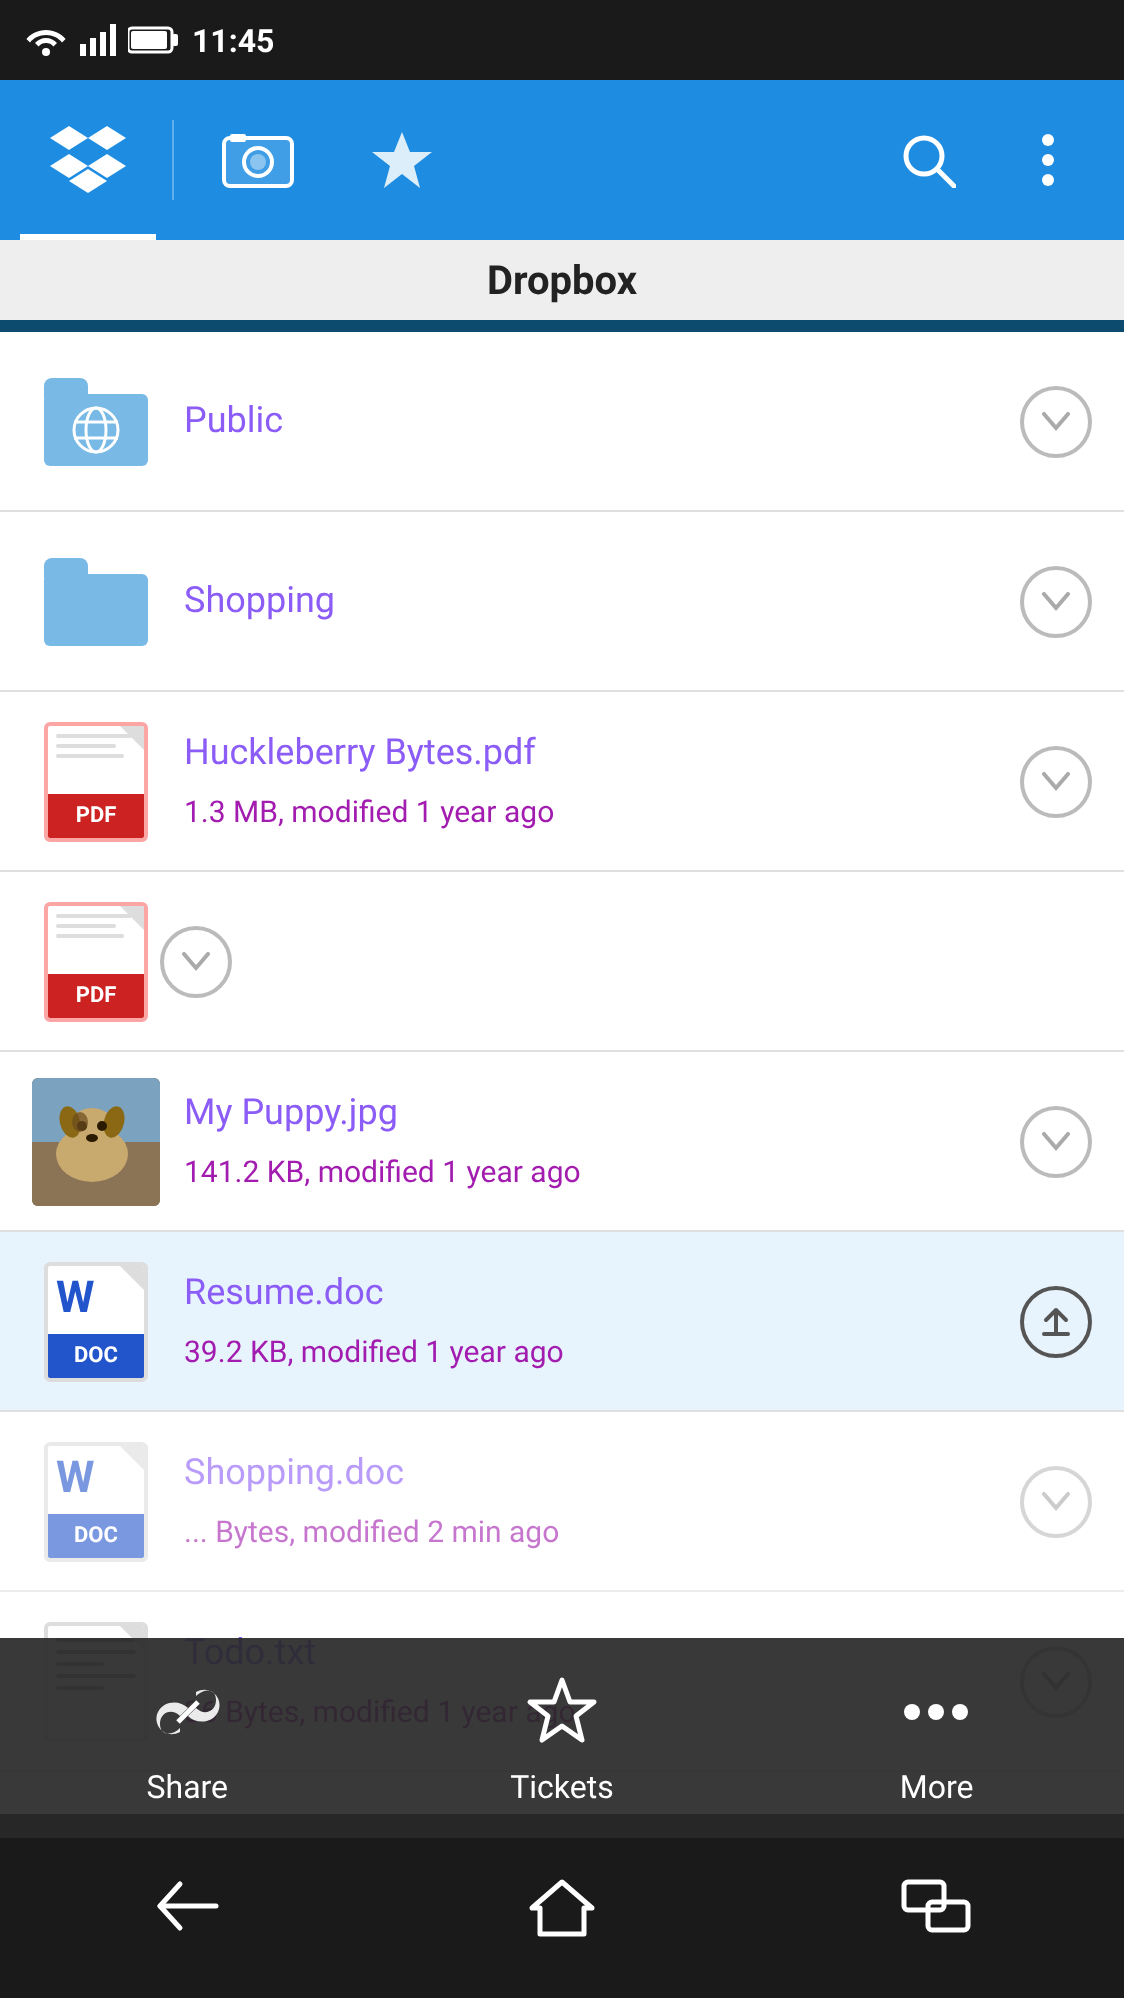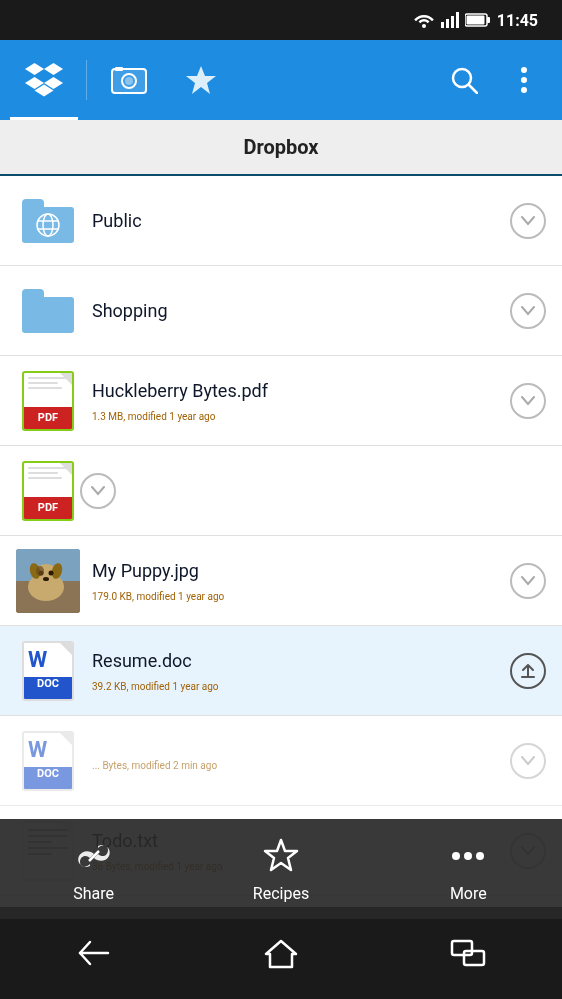--- a/index.html
+++ b/index.html
@@ -12,22 +12,21 @@
       position: relative;
     }
 
     
     .status-bar {
       width: 100%;
       height: 40px;
       background: #1a1a1a;
       display: flex;
       align-items: center;
-      justify-content: flex-end;
-      padding: 0 24px;
+      padding: 0 12px;
       gap: 8px;
     }
     .status-icons {
       display: flex;
       align-items: center;
       gap: 6px;
     }
     .status-time {
       color: white;
       font-size: 16px;
@@ -75,26 +74,26 @@
       height: 56px;
       display: flex;
       align-items: center;
       justify-content: center;
       cursor: pointer;
     }
 
     
     .page-title-bar {
       width: 100%;
-      height: 56px;
+      height: 46px;
       background: #eeeeee;
       display: flex;
       align-items: center;
       justify-content: center;
-      border-bottom: 2px solid #0c4a6e;
+      border-bottom: 6px solid #0c4a6e;
     }
     .page-title {
       font-size: 20px;
       font-weight: bold;
       color: #222;
     }
 
     
     .file-list {
       width: 100%;
@@ -124,26 +123,26 @@
     }
     .file-info {
       flex: 1;
       padding-left: 12px;
       display: flex;
       flex-direction: column;
       justify-content: center;
     }
     .file-name {
       font-size: 18px;
-      color: #0f172a;
+      color: #8b5cf6;
       font-weight: 400;
     }
     .file-meta {
-      font-size: 10px;
-      color: #a16207;
+      font-size: 15px;
+      color: #a21caf;
       margin-top: 10px;
     }
     .file-chevron {
       width: 36px;
       height: 36px;
       border: 2px solid #bbb;
       border-radius: 50%;
       display: flex;
       align-items: center;
       justify-content: center;
@@ -184,21 +183,21 @@
     
     .pdf-icon-wrap {
       width: 52px;
       height: 60px;
       position: relative;
     }
     .pdf-icon {
       width: 52px;
       height: 60px;
       background: white;
-      border: 2px solid #84cc16;
+      border: 2px solid #fca5a5;
       border-radius: 3px;
       display: flex;
       flex-direction: column;
       align-items: flex-start;
       justify-content: flex-start;
       overflow: hidden;
       position: relative;
     }
     .pdf-icon::before {
       content: '';
@@ -260,21 +259,21 @@
       border-color: transparent #ddd transparent transparent;
     }
     .doc-badge {
       position: absolute;
       bottom: 0;
       left: 0;
       right: 0;
       height: 22px;
       background: #2255cc;
       display: flex;
-      align-items: flex-start;
+      align-items: center;
       justify-content: center;
     }
     .doc-badge-text {
       color: white;
       font-size: 11px;
       font-weight: bold;
     }
     .doc-w {
       position: absolute;
       top: 4px;
@@ -574,21 +573,21 @@
           <circle cx="35" cy="24" r="2.5" fill="#2a1a00"></circle>
 
           <ellipse cx="30" cy="30" rx="3" ry="2" fill="#2a1a00"></ellipse>
 
           <ellipse cx="24" cy="22" rx="4" ry="5" fill="#6B4C1E" opacity="0.7"></ellipse>
         </svg>
       </div>
     </div>
     <div class="file-info">
       <span class="file-name">My Puppy.jpg</span>
-      <span class="file-meta">179.0 KB, modified 1 year ago</span>
+      <span class="file-meta">141.2 KB, modified 1 year ago</span>
     </div>
     <div class="file-chevron">
       <svg width="14" height="10" viewBox="0 0 14 10">
         <polyline points="1,1 7,8 13,1" fill="none" stroke="#aaa" stroke-width="2" stroke-linecap="round"></polyline>
       </svg>
     </div>
   </div>
 
   <div class="file-item selected">
     <div class="file-icon-wrap">
@@ -620,20 +619,21 @@
       <div class="doc-icon-wrap">
         <div class="doc-icon">
           <div class="doc-w">W</div>
           <div class="doc-badge">
             <span class="doc-badge-text">DOC</span>
           </div>
         </div>
       </div>
     </div>
     <div class="file-info">
+      <span class="file-name">Shopping.doc</span>
       <span class="file-meta">... Bytes, modified 2 min ago</span>
     </div>
     <div class="file-chevron">
       <svg width="14" height="10" viewBox="0 0 14 10">
         <polyline points="1,1 7,8 13,1" fill="none" stroke="#aaa" stroke-width="2" stroke-linecap="round"></polyline>
       </svg>
     </div>
   </div>
 
   <div class="file-item">
@@ -671,21 +671,21 @@
       <path d="M24 12 C28 8 34 8 34 14 C34 20 28 22 24 18 L20 22 C24 26 32 26 35 20 C38 14 32 6 24 10 Z" fill="white" opacity="0.9"></path>
       <line x1="15" y1="25" x2="25" y2="15" stroke="white" stroke-width="2.5"></line>
     </svg>
     <span class="context-btn-label">Share</span>
   </div>
 
   <div class="context-btn">
     <svg width="40" height="40" viewBox="0 0 40 40">
       <polygon points="20,4 24,15 36,15 27,22 30,34 20,27 10,34 13,22 4,15 16,15" fill="none" stroke="white" stroke-width="2.5" stroke-linejoin="round"></polygon>
     </svg>
-    <span class="context-btn-label">Recipes</span>
+    <span class="context-btn-label">Tickets</span>
   </div>
 
 
   <div class="context-btn">
     <svg width="40" height="40" viewBox="0 0 40 40">
       <circle cx="8" cy="20" r="4" fill="white"></circle>
       <circle cx="20" cy="20" r="4" fill="white"></circle>
       <circle cx="32" cy="20" r="4" fill="white"></circle>
     </svg>
     <span class="context-btn-label">More</span>

